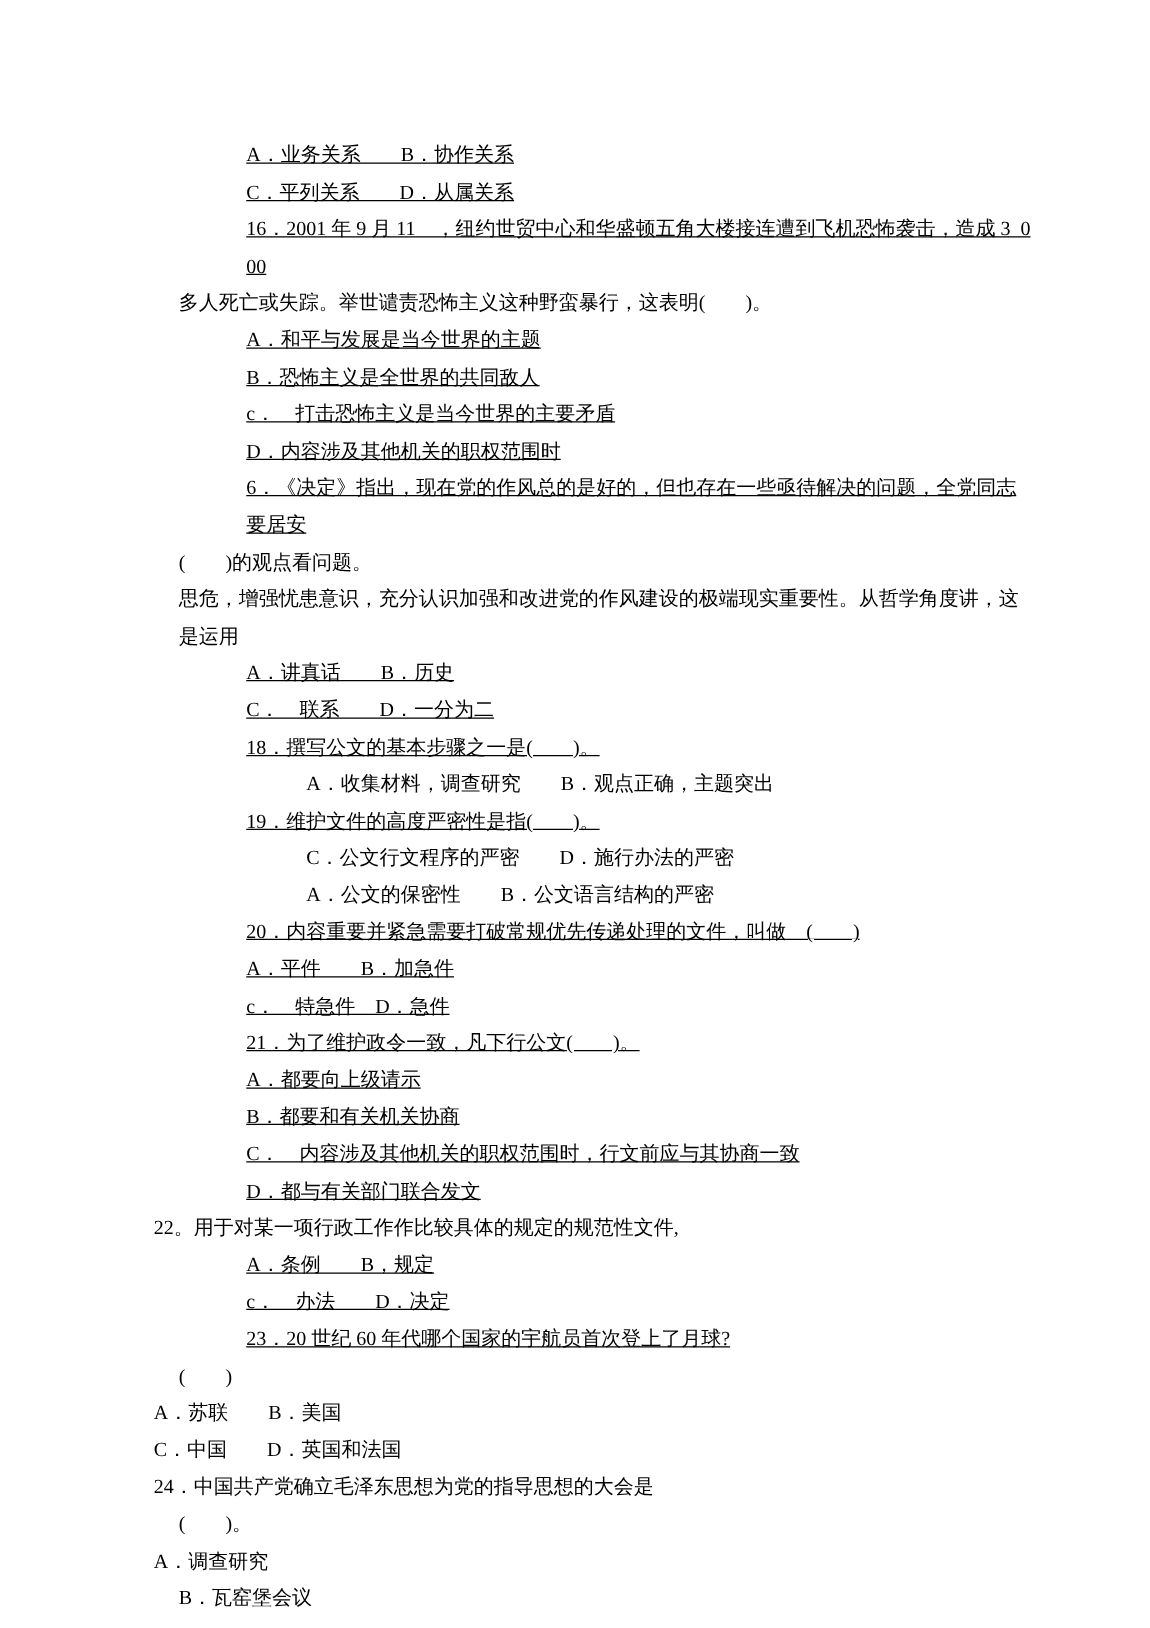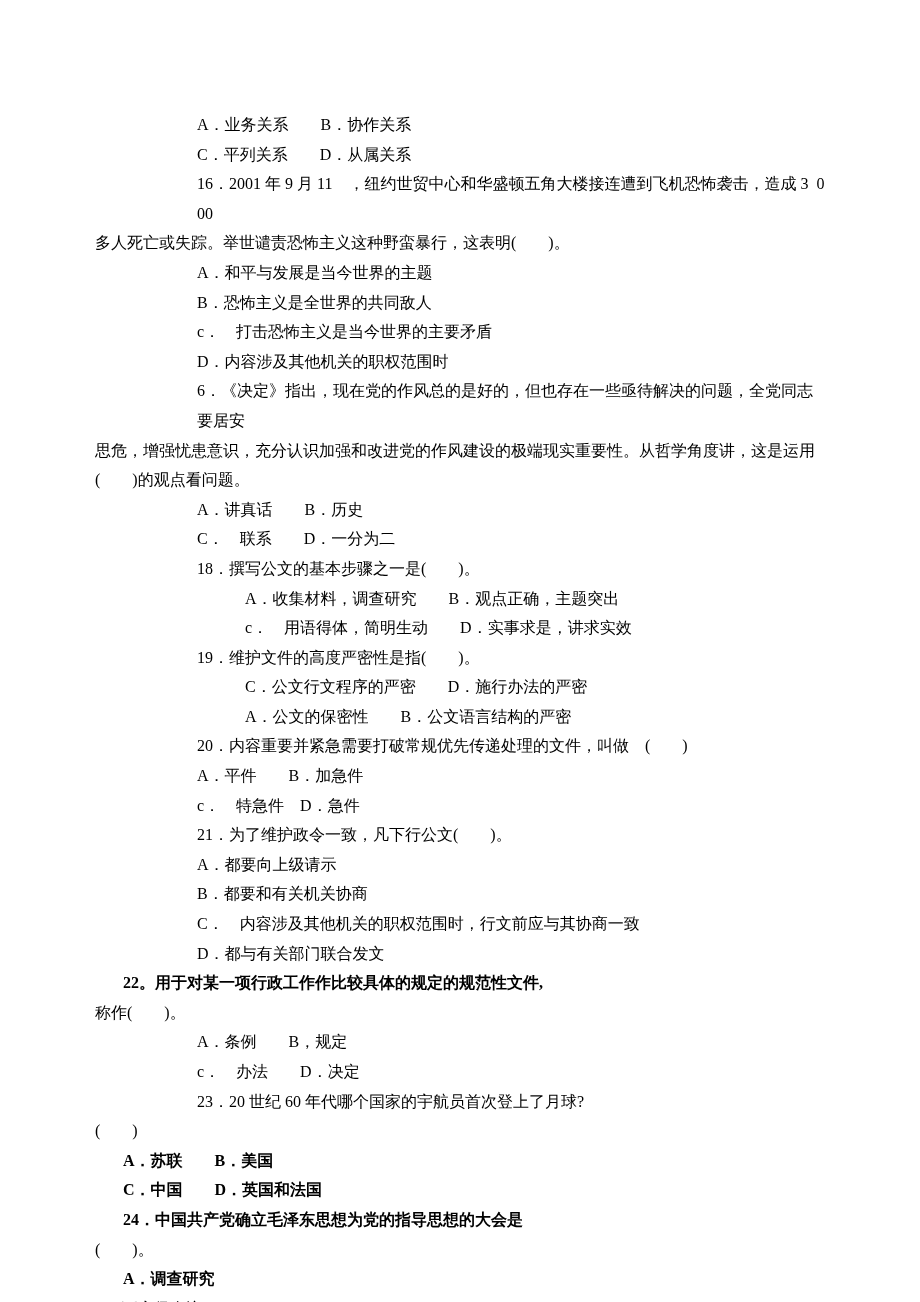--- a/index.html
+++ b/index.html
@@ -14,58 +14,56 @@
     .page {
       width: 920px;
       min-height: 1302px;
       padding: 110px 95px 80px 95px;
       box-sizing: border-box;
     }
     .line {
       white-space: pre-wrap;
       word-break: break-all;
     }
-    .i0 { padding-left: 0; }
-    .i1 { padding-left: 28px; font-weight: bold; }
-    .i2 { padding-left: 102px; }
+    .i0 { padding-left: 0; margin-left: 48px; }
+    .i1 { padding-left: 28px; }
+    .i2 { padding-left: 102px; text-decoration: underline; }
     .i3b { padding-left: 150px; }
   </style>
 </head>
 <body>
 
 <div class="page" id="page-root">
     <div class="line i2">A．业务关系        B．协作关系</div>
     <div class="line i2">C．平列关系        D．从属关系</div>
     <div class="line i2">16．2001 年 9 月 11    ，纽约世贸中心和华盛顿五角大楼接连遭到飞机恐怖袭击，造成 3  000</div>
     <div class="line i0">多人死亡或失踪。举世谴责恐怖主义这种野蛮暴行，这表明(        )。</div>
     <div class="line i2">A．和平与发展是当今世界的主题</div>
     <div class="line i2">B．恐怖主义是全世界的共同敌人</div>
     <div class="line i2">c．    打击恐怖主义是当今世界的主要矛盾</div>
     <div class="line i2">D．内容涉及其他机关的职权范围时</div>
     <div class="line i2">6．《决定》指出，现在党的作风总的是好的，但也存在一些亟待解决的问题，全党同志要居安</div>
+    <div class="line i0">(        )的观点看问题。</div>
     <div class="line i0">思危，增强忧患意识，充分认识加强和改进党的作风建设的极端现实重要性。从哲学角度讲，这是运用</div>
-    <div class="line i0">(        )的观点看问题。</div>
     <div class="line i2">A．讲真话        B．历史</div>
     <div class="line i2">C．    联系        D．一分为二</div>
     <div class="line i2">18．撰写公文的基本步骤之一是(        )。</div>
     <div class="line i3b">A．收集材料，调查研究        B．观点正确，主题突出</div>
-    <div class="line i3b">c．    用语得体，简明生动        D．实事求是，讲求实效</div>
     <div class="line i2">19．维护文件的高度严密性是指(        )。</div>
     <div class="line i3b">C．公文行文程序的严密        D．施行办法的严密</div>
     <div class="line i3b">A．公文的保密性        B．公文语言结构的严密</div>
     <div class="line i2">20．内容重要并紧急需要打破常规优先传递处理的文件，叫做    (        )</div>
     <div class="line i2">A．平件        B．加急件</div>
     <div class="line i2">c．    特急件    D．急件</div>
     <div class="line i2">21．为了维护政令一致，凡下行公文(        )。</div>
     <div class="line i2">A．都要向上级请示</div>
     <div class="line i2">B．都要和有关机关协商</div>
     <div class="line i2">C．    内容涉及其他机关的职权范围时，行文前应与其协商一致</div>
     <div class="line i2">D．都与有关部门联合发文</div>
     <div class="line i1">22。用于对某一项行政工作作比较具体的规定的规范性文件,</div>
-    <div class="line i0">称作(        )。</div>
     <div class="line i2">A．条例        B，规定</div>
     <div class="line i2">c．    办法        D．决定</div>
     <div class="line i2">23．20 世纪 60 年代哪个国家的宇航员首次登上了月球?</div>
     <div class="line i0">(        )</div>
     <div class="line i1">A．苏联        B．美国</div>
     <div class="line i1">C．中国        D．英国和法国</div>
     <div class="line i1">24．中国共产党确立毛泽东思想为党的指导思想的大会是</div>
     <div class="line i0">(        )。</div>
     <div class="line i1">A．调查研究</div>
     <div class="line i0">B．瓦窑堡会议</div>

